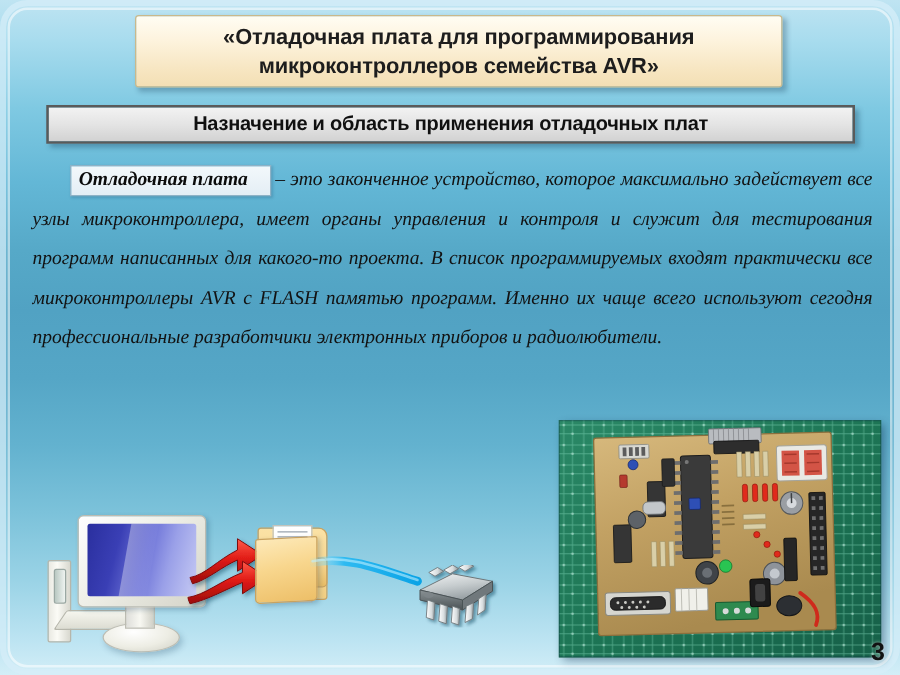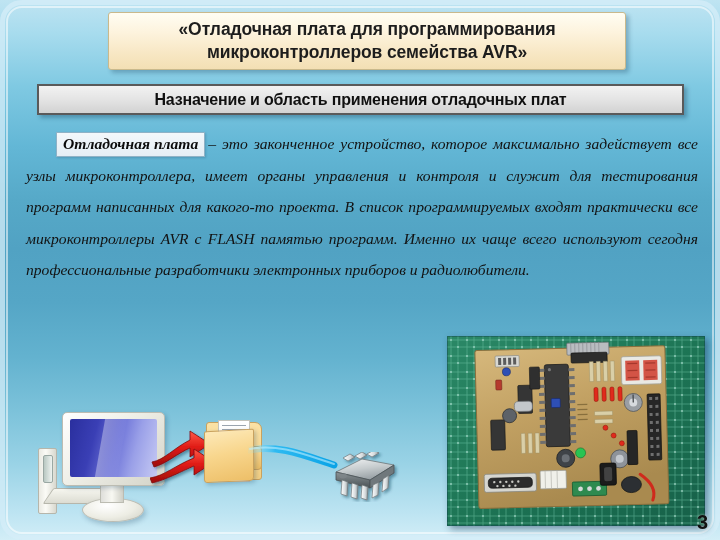--- a/index.html
+++ b/index.html
@@ -112,21 +112,21 @@
     text-align: justify;
     text-justify: inter-word;
   }
   #body-text .term {
     display: inline-block;
     font-weight: bold;
     font-style: italic;
     font-size: 15.6px;
     background: linear-gradient(180deg, #f3f8fb 0%, #e4eef5 100%);
     border: 1px solid #8fb2c6;
-    padding: 1px 6px 2px 6px;
+    padding: 1px 18px 2px 6px;
     margin: 0 3px 0 30px;
     line-height: 20px;
     box-shadow: 1px 1px 2px rgba(20,60,90,0.22);
     color: #0b0b0b;
   }
 
   
   #monitor {
     position: absolute;
     left: 38px;

